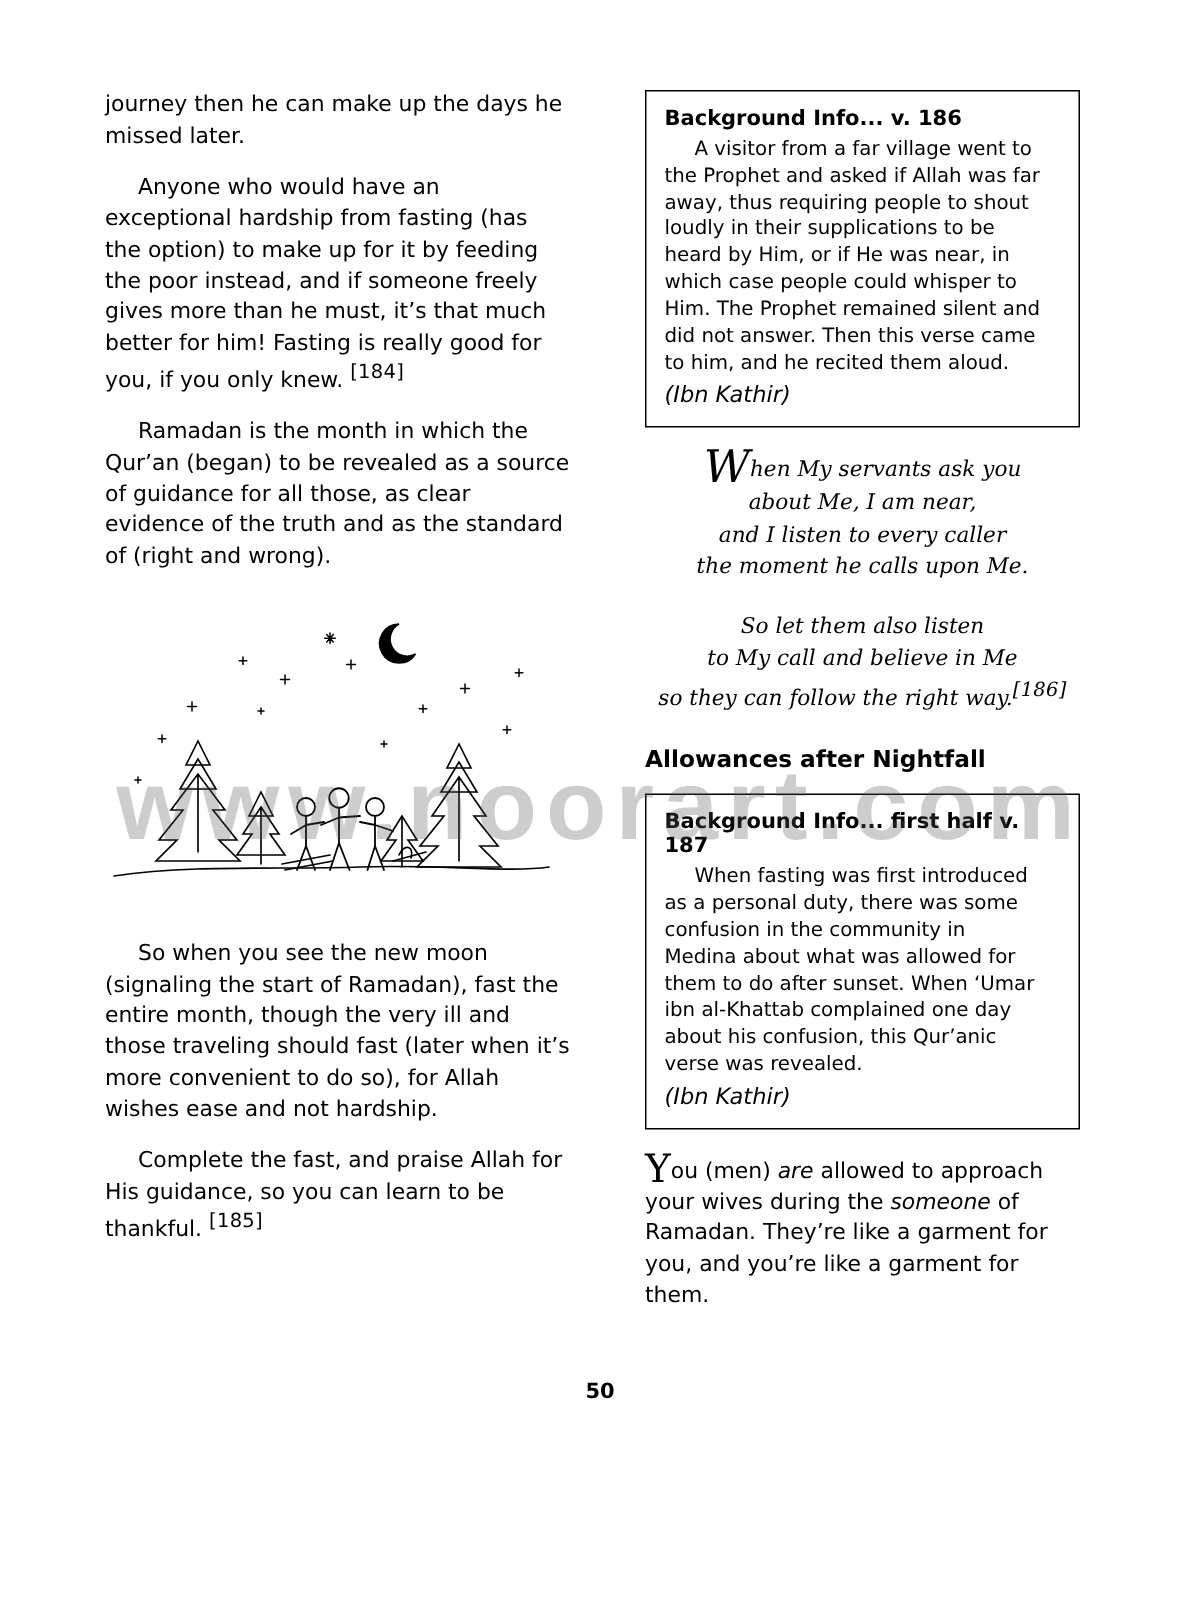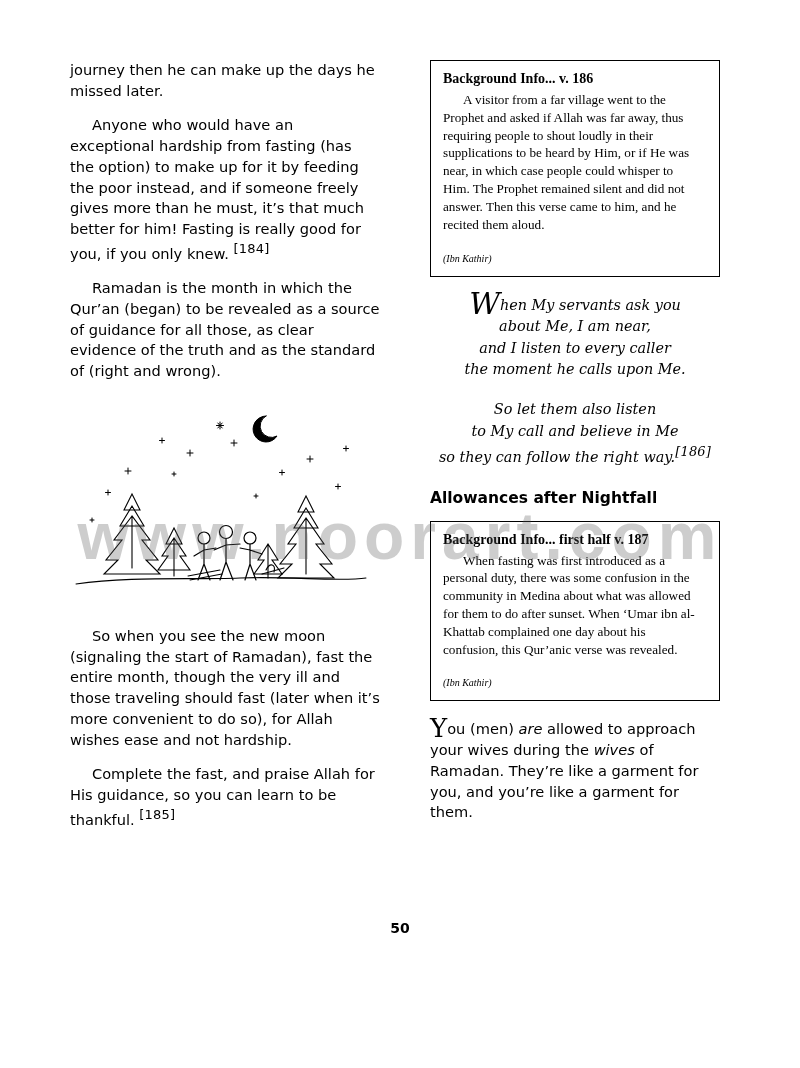--- a/index.html
+++ b/index.html
@@ -49,37 +49,36 @@
   h2.head2 {
     font-size: 15.5px;
     font-weight: bold;
     margin: 20px 0 14px 0;
   }
 
   .boxinfo {
     border: 1.5px solid #000;
     padding: 10px 24px 12px 12px;
     margin-bottom: 18px;
-    font-family: Liberation Serif, serif;
   }
   .boxinfo .bi-title {
     font-size: 14px;
     font-weight: bold;
     margin-bottom: 4px;
   }
   .boxinfo .bi-body {
     font-size: 13.2px;
     line-height: 1.35;
     text-indent: 20px;
     margin: 0;
   }
   .boxinfo .bi-src {
-    font-size: 10px;
+    font-size: 15px;
     font-style: italic;
-    margin-top: 19px;
+    margin-top: 3px;
   }
 
   .verse {
     font-family: "DejaVu Serif", serif;
     font-style: italic;
     font-size: 14.4px;
     line-height: 1.5;
     text-align: center;
     margin: 18px 0 8px 0;
   }
@@ -234,20 +233,20 @@
 
     <h2 class="head2">Allowances after Nightfall</h2>
 
     <div class="boxinfo">
       <div class="bi-title">Background Info...  first half  v. 187</div>
       <p class="bi-body">When fasting was first introduced as a personal duty, there was some confusion in the community in Medina about what was allowed for them to do after sunset.  When ‘Umar ibn al-Khattab complained one day about his confusion, this Qur’anic verse was revealed.</p>
       <div class="bi-src">(Ibn Kathir)</div>
     </div>
 
     <p class="body">
-      <span class="bodydrop">Y</span><span>ou (men) </span><em>are</em><span> allowed to approach your wives during the </span><em>wives</em><span> of Ramadan. They’re like a garment for you, and you’re like a garment for them.</span>
+      <span class="bodydrop">Y</span><span>ou (men) </span><em>are</em><span> allowed to approach your wives during the </span><em>someone</em><span> of Ramadan. They’re like a garment for you, and you’re like a garment for them.</span>
     </p>
   </div>
 
   <div class="watermark">www.noorart.com</div>
 
   <div class="pagenum">50</div>
 </div>
 
 </body></html>

